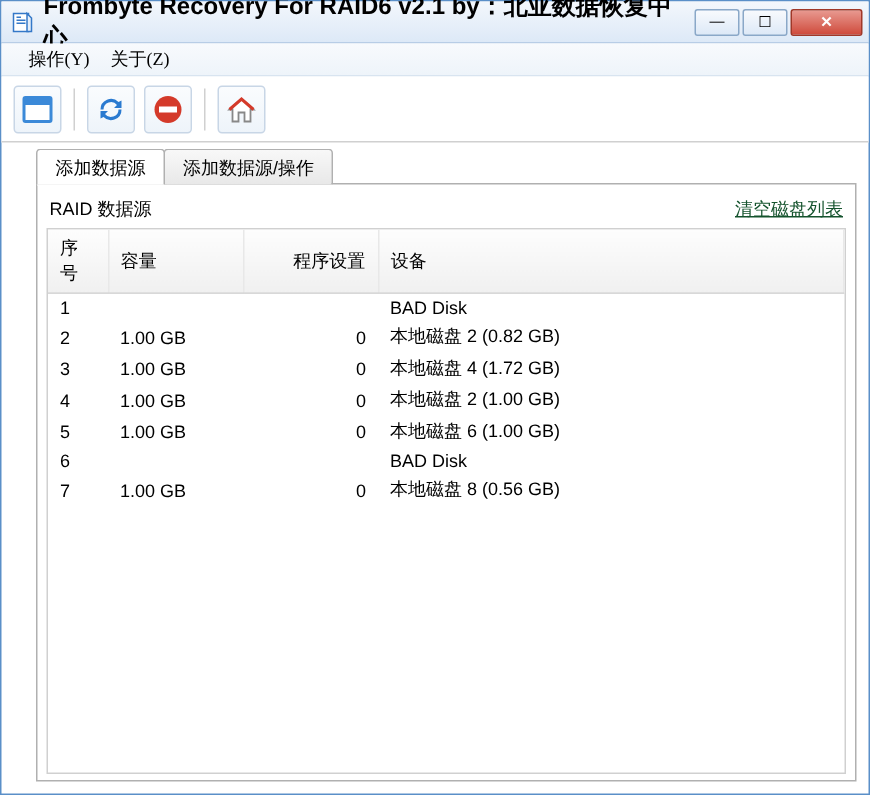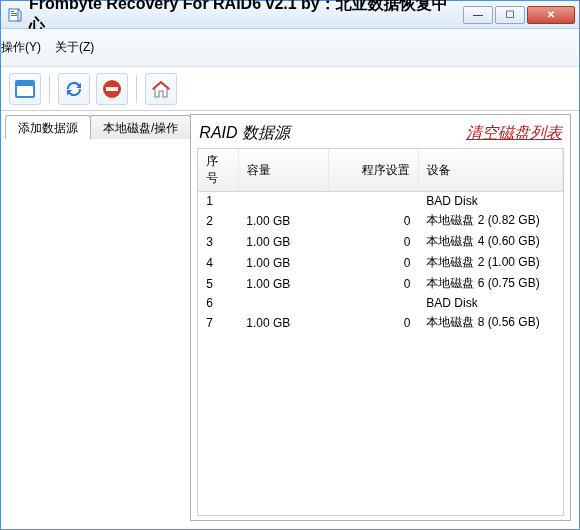--- a/index.html
+++ b/index.html
@@ -4,32 +4,32 @@
 <style>
 * { box-sizing: border-box; margin: 0; padding: 0; }
 body { font-family: "Microsoft YaHei", Tahoma, Arial, sans-serif; font-size: 12px; background: #fff; width: 580px; height: 530px; overflow: hidden; }
 .window { width: 580px; height: 530px; border: 1px solid #5a8fc8; background: #fff; display: flex; flex-direction: column; }
 .titlebar { height: 28px; background: linear-gradient(#f3f7fc, #dde9f7); display: flex; align-items: center; padding: 0 4px; border-bottom: 1px solid #b8cde6; }
 .app-icon { width: 16px; height: 16px; margin: 0 6px 0 2px; }
 .title-text { flex: 1; font-size: 16px; color: #000; font-weight: bold; }
 .win-controls { display: flex; gap: 2px; }
 .win-btn { width: 30px; height: 18px; border: 1px solid #8aa8c8; background: linear-gradient(#f8fafd, #dde9f7); border-radius: 2px; display: flex; align-items: center; justify-content: center; cursor: pointer; font-size: 10px; }
 .win-btn.close { width: 48px; background: linear-gradient(#e89990, #cf4b3c); border-color: #a03828; color: #fff; font-weight: bold; }
-.menubar { height: 38px; background: linear-gradient(#f8fafd, #eef4fa); display: flex; align-items: center; padding: 0 0; gap: 14px; border-bottom: 1px solid #d8e4f0; }
+.menubar { height: 22px; background: linear-gradient(#f8fafd, #eef4fa); display: flex; align-items: center; padding: 0 18px; gap: 14px; border-bottom: 1px solid #d8e4f0; font-family: Liberation Serif, serif; }
 .menu-item { font-size: 12px; color: #000; cursor: pointer; }
 .toolbar { height: 44px; background: #fff; display: flex; align-items: center; padding: 4px 8px; gap: 6px; border-bottom: 1px solid #d0d0d0; }
 .tbtn { width: 32px; height: 32px; border: 1px solid #c8d6e6; border-radius: 3px; background: linear-gradient(#fafcfe, #eef4fa); display: flex; align-items: center; justify-content: center; cursor: pointer; }
-.content { flex: 1; padding: 4px 8px 8px 4px; display: flex; flex-direction: row; }
+.content { flex: 1; padding: 4px 8px 8px 23px; display: flex; flex-direction: column; }
 .tabs { display: flex; height: 24px; position: relative; z-index: 2; }
 .tab { padding: 4px 12px; border: 1px solid #b0b0b0; background: linear-gradient(#f8f8f8, #e8e8e8); font-size: 12px; cursor: pointer; border-bottom: none; margin-right: -1px; border-radius: 3px 3px 0 0; }
 .tab.active { background: #fff; position: relative; }
 .tab.active::after { content: ""; position: absolute; left: 0; right: 0; bottom: -1px; height: 1px; background: #fff; }
 .tab-panel { flex: 1; border: 1px solid #b0b0b0; background: #fff; padding: 4px 6px; display: flex; flex-direction: column; margin-top: -1px; }
-.section-header { display: flex; justify-content: space-between; align-items: flex-start; padding: 4px 2px; font-size: 16px; font-style: italic; }
-.link { color: #b91c1c; text-decoration: underline; cursor: pointer; }
+.section-header { display: flex; justify-content: space-between; align-items: flex-start; padding: 4px 2px; font-size: 12px; }
+.link { color: #14532d; text-decoration: underline; cursor: pointer; }
 .table-wrap { flex: 1; border: 1px solid #d0d0d0; background: #fff; overflow: auto; }
 table { width: 100%; border-collapse: collapse; font-size: 12px; }
 thead th { text-align: left; font-weight: normal; padding: 4px 8px; background: linear-gradient(#fdfdfd, #f0f0f0); border-bottom: 1px solid #d8d8d8; border-right: 1px solid #e8e8e8; }
 tbody td { padding: 2px 8px; color: #000; white-space: nowrap; }
 .col-idx { width: 40px; margin-left: 31px; }
 .col-cap { width: 90px; text-align: left; }
 .col-sec { width: 90px; text-align: right; }
 .col-dev { }
 .sep { width: 1px; height: 28px; background: #d0d0d0; margin: 0 2px; }
 </style>
@@ -92,21 +92,21 @@
       <svg width="22" height="22" viewBox="0 0 22 22">
           <path d="M3 11 L11 4 L19 11 L17 11 L17 19 L13 19 L13 13 L9 13 L9 19 L5 19 L5 11 Z" fill="#fff" stroke="#888" stroke-width="1.2"></path>
           <path d="M3 11 L11 4 L19 11" fill="none" stroke="#d43a2a" stroke-width="2"></path>
         </svg>
     </div>
   </div>
 
   <div class="content">
     <div class="tabs">
       <div class="tab active">添加数据源</div>
-      <div class="tab">本地磁盘/操作</div>
+      <div class="tab">添加数据源/操作</div>
     </div>
     <div class="tab-panel">
       <div class="section-header">
         <span>RAID 数据源</span>
         <span class="link">清空磁盘列表</span>
       </div>
       <div class="table-wrap">
         <table>
           <thead>
             <tr>
@@ -126,33 +126,33 @@
               <tr>
                 <td class="col-idx">2</td>
                 <td class="col-cap">1.00 GB</td>
                 <td class="col-sec">0</td>
                 <td class="col-dev">本地磁盘 2  (0.82 GB)</td>
               </tr>
               <tr>
                 <td class="col-idx">3</td>
                 <td class="col-cap">1.00 GB</td>
                 <td class="col-sec">0</td>
-                <td class="col-dev">本地磁盘 4  (0.60 GB)</td>
+                <td class="col-dev">本地磁盘 4  (1.72 GB)</td>
               </tr>
               <tr>
                 <td class="col-idx">4</td>
                 <td class="col-cap">1.00 GB</td>
                 <td class="col-sec">0</td>
                 <td class="col-dev">本地磁盘 2  (1.00 GB)</td>
               </tr>
               <tr>
                 <td class="col-idx">5</td>
                 <td class="col-cap">1.00 GB</td>
                 <td class="col-sec">0</td>
-                <td class="col-dev">本地磁盘 6  (0.75 GB)</td>
+                <td class="col-dev">本地磁盘 6  (1.00 GB)</td>
               </tr>
               <tr>
                 <td class="col-idx">6</td>
                 <td class="col-cap"></td>
                 <td class="col-sec"></td>
                 <td class="col-dev">BAD Disk</td>
               </tr>
               <tr>
                 <td class="col-idx">7</td>
                 <td class="col-cap">1.00 GB</td>

